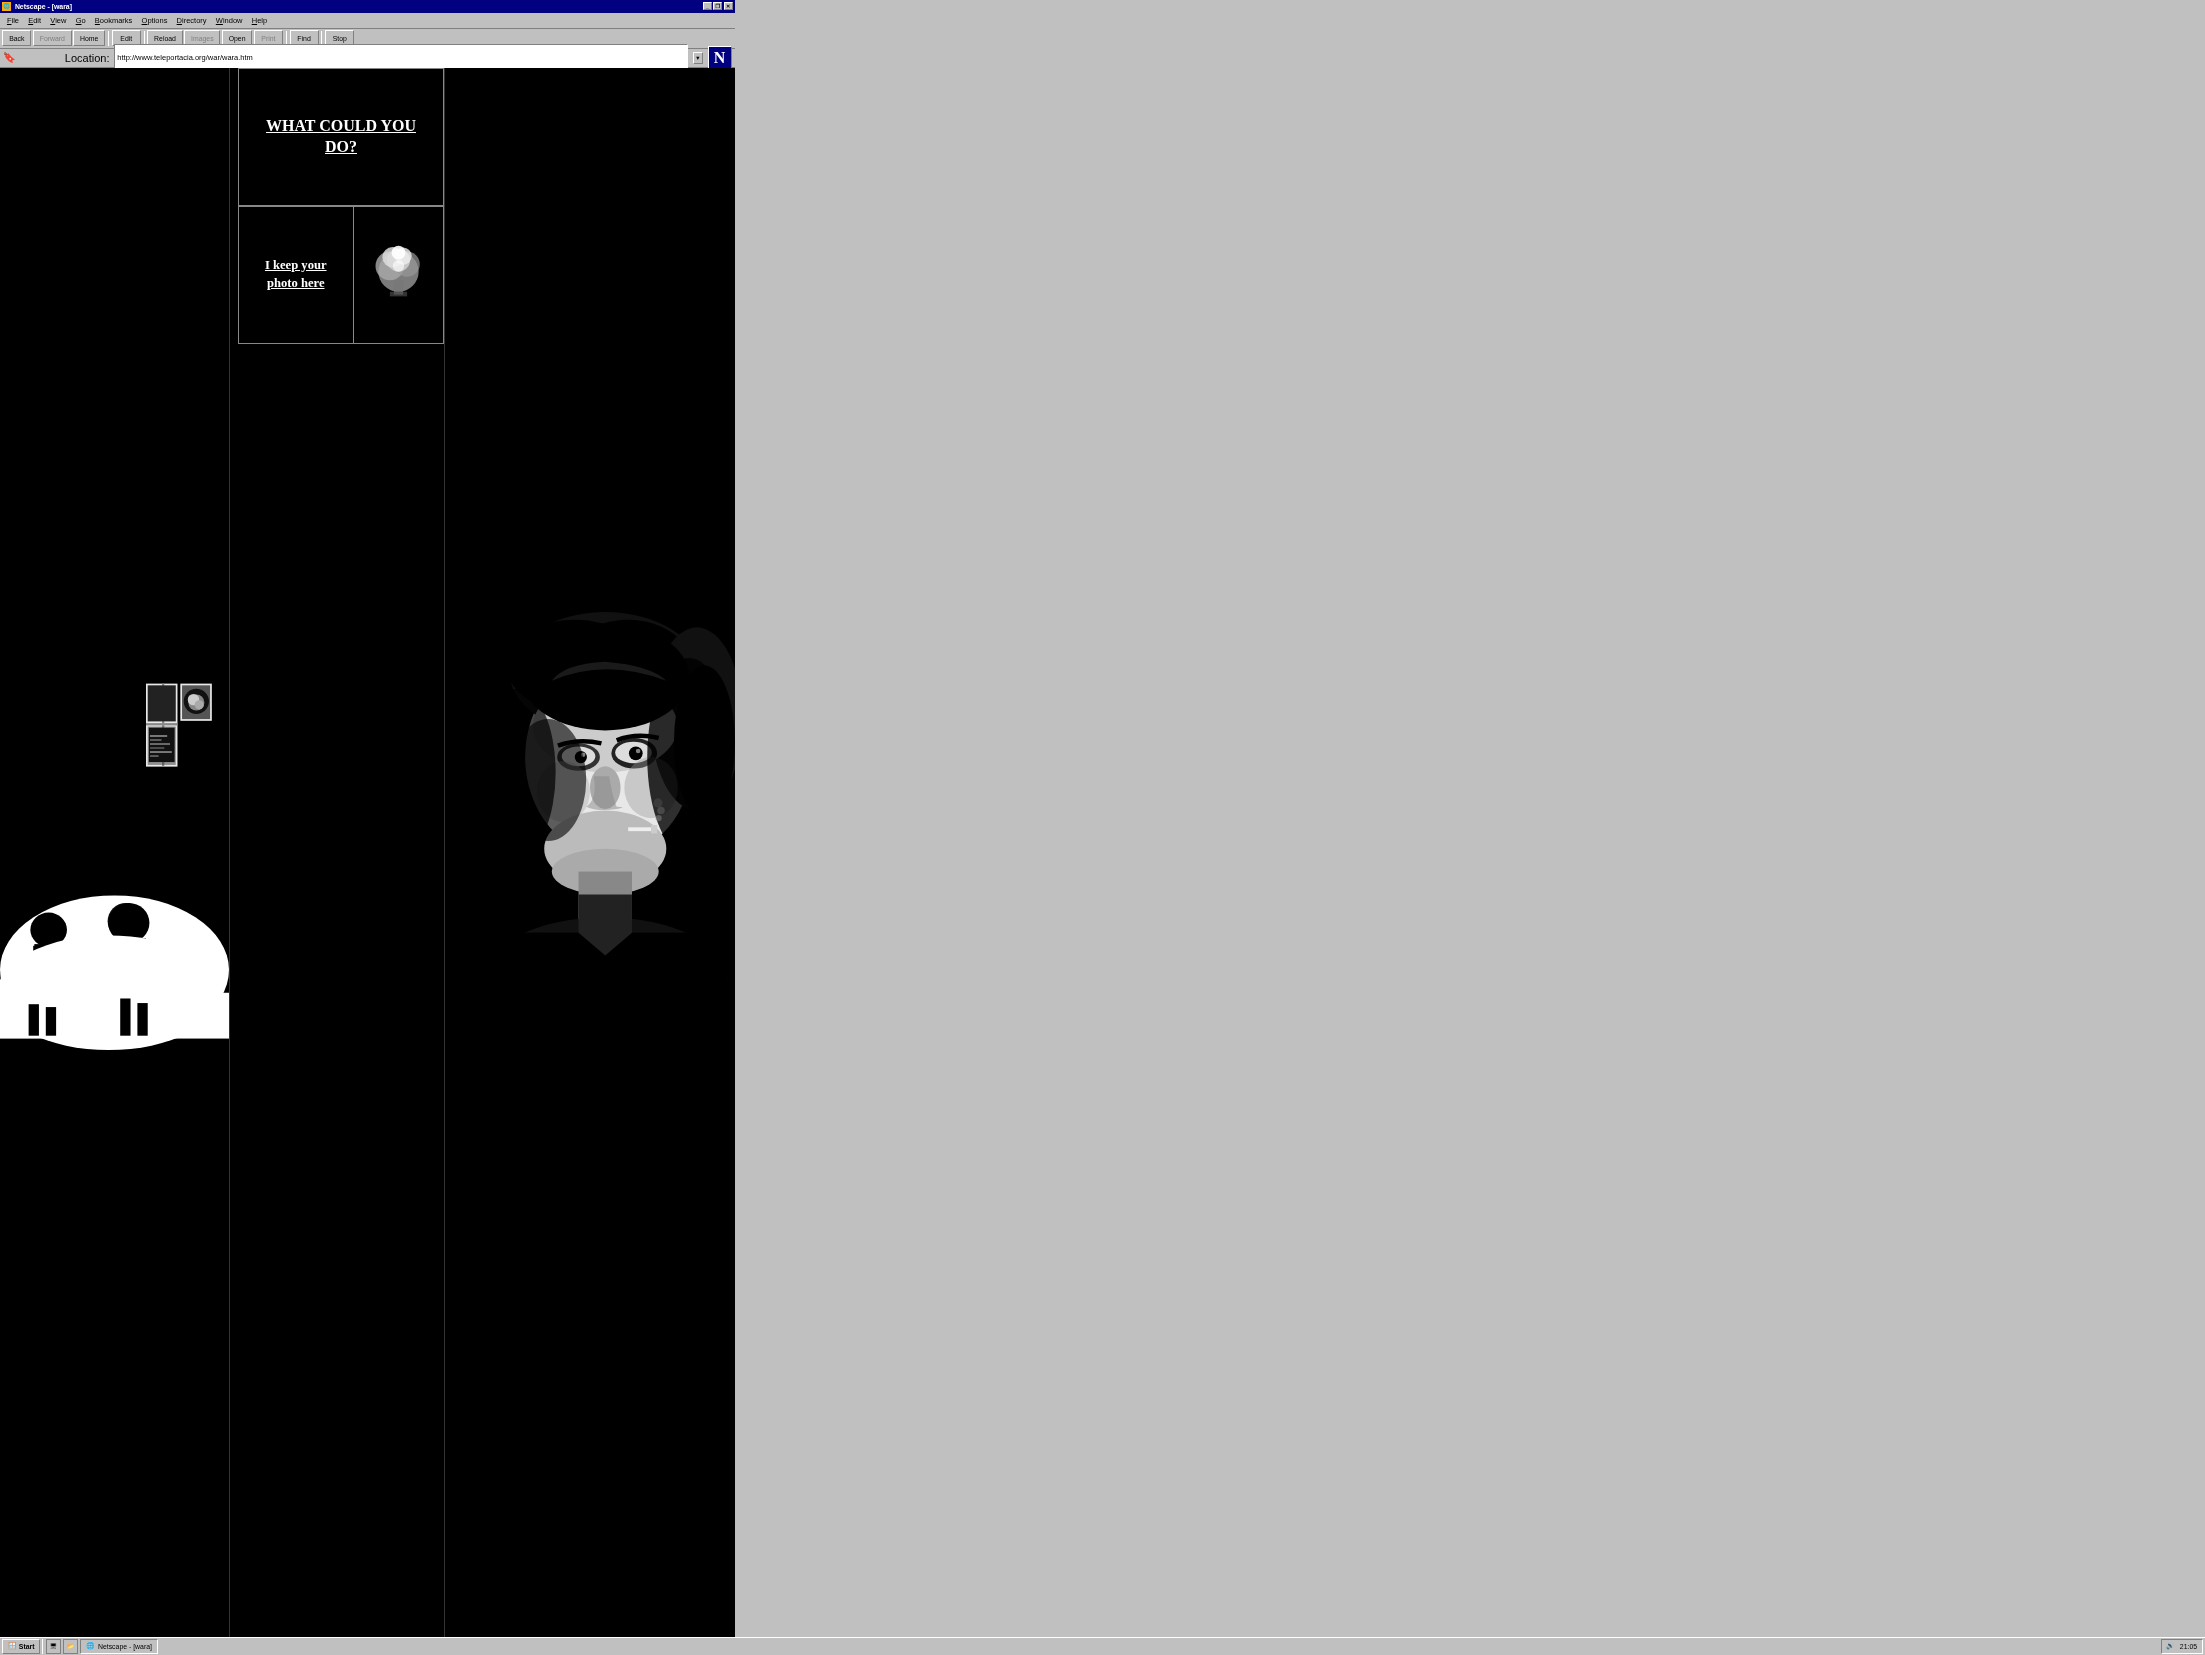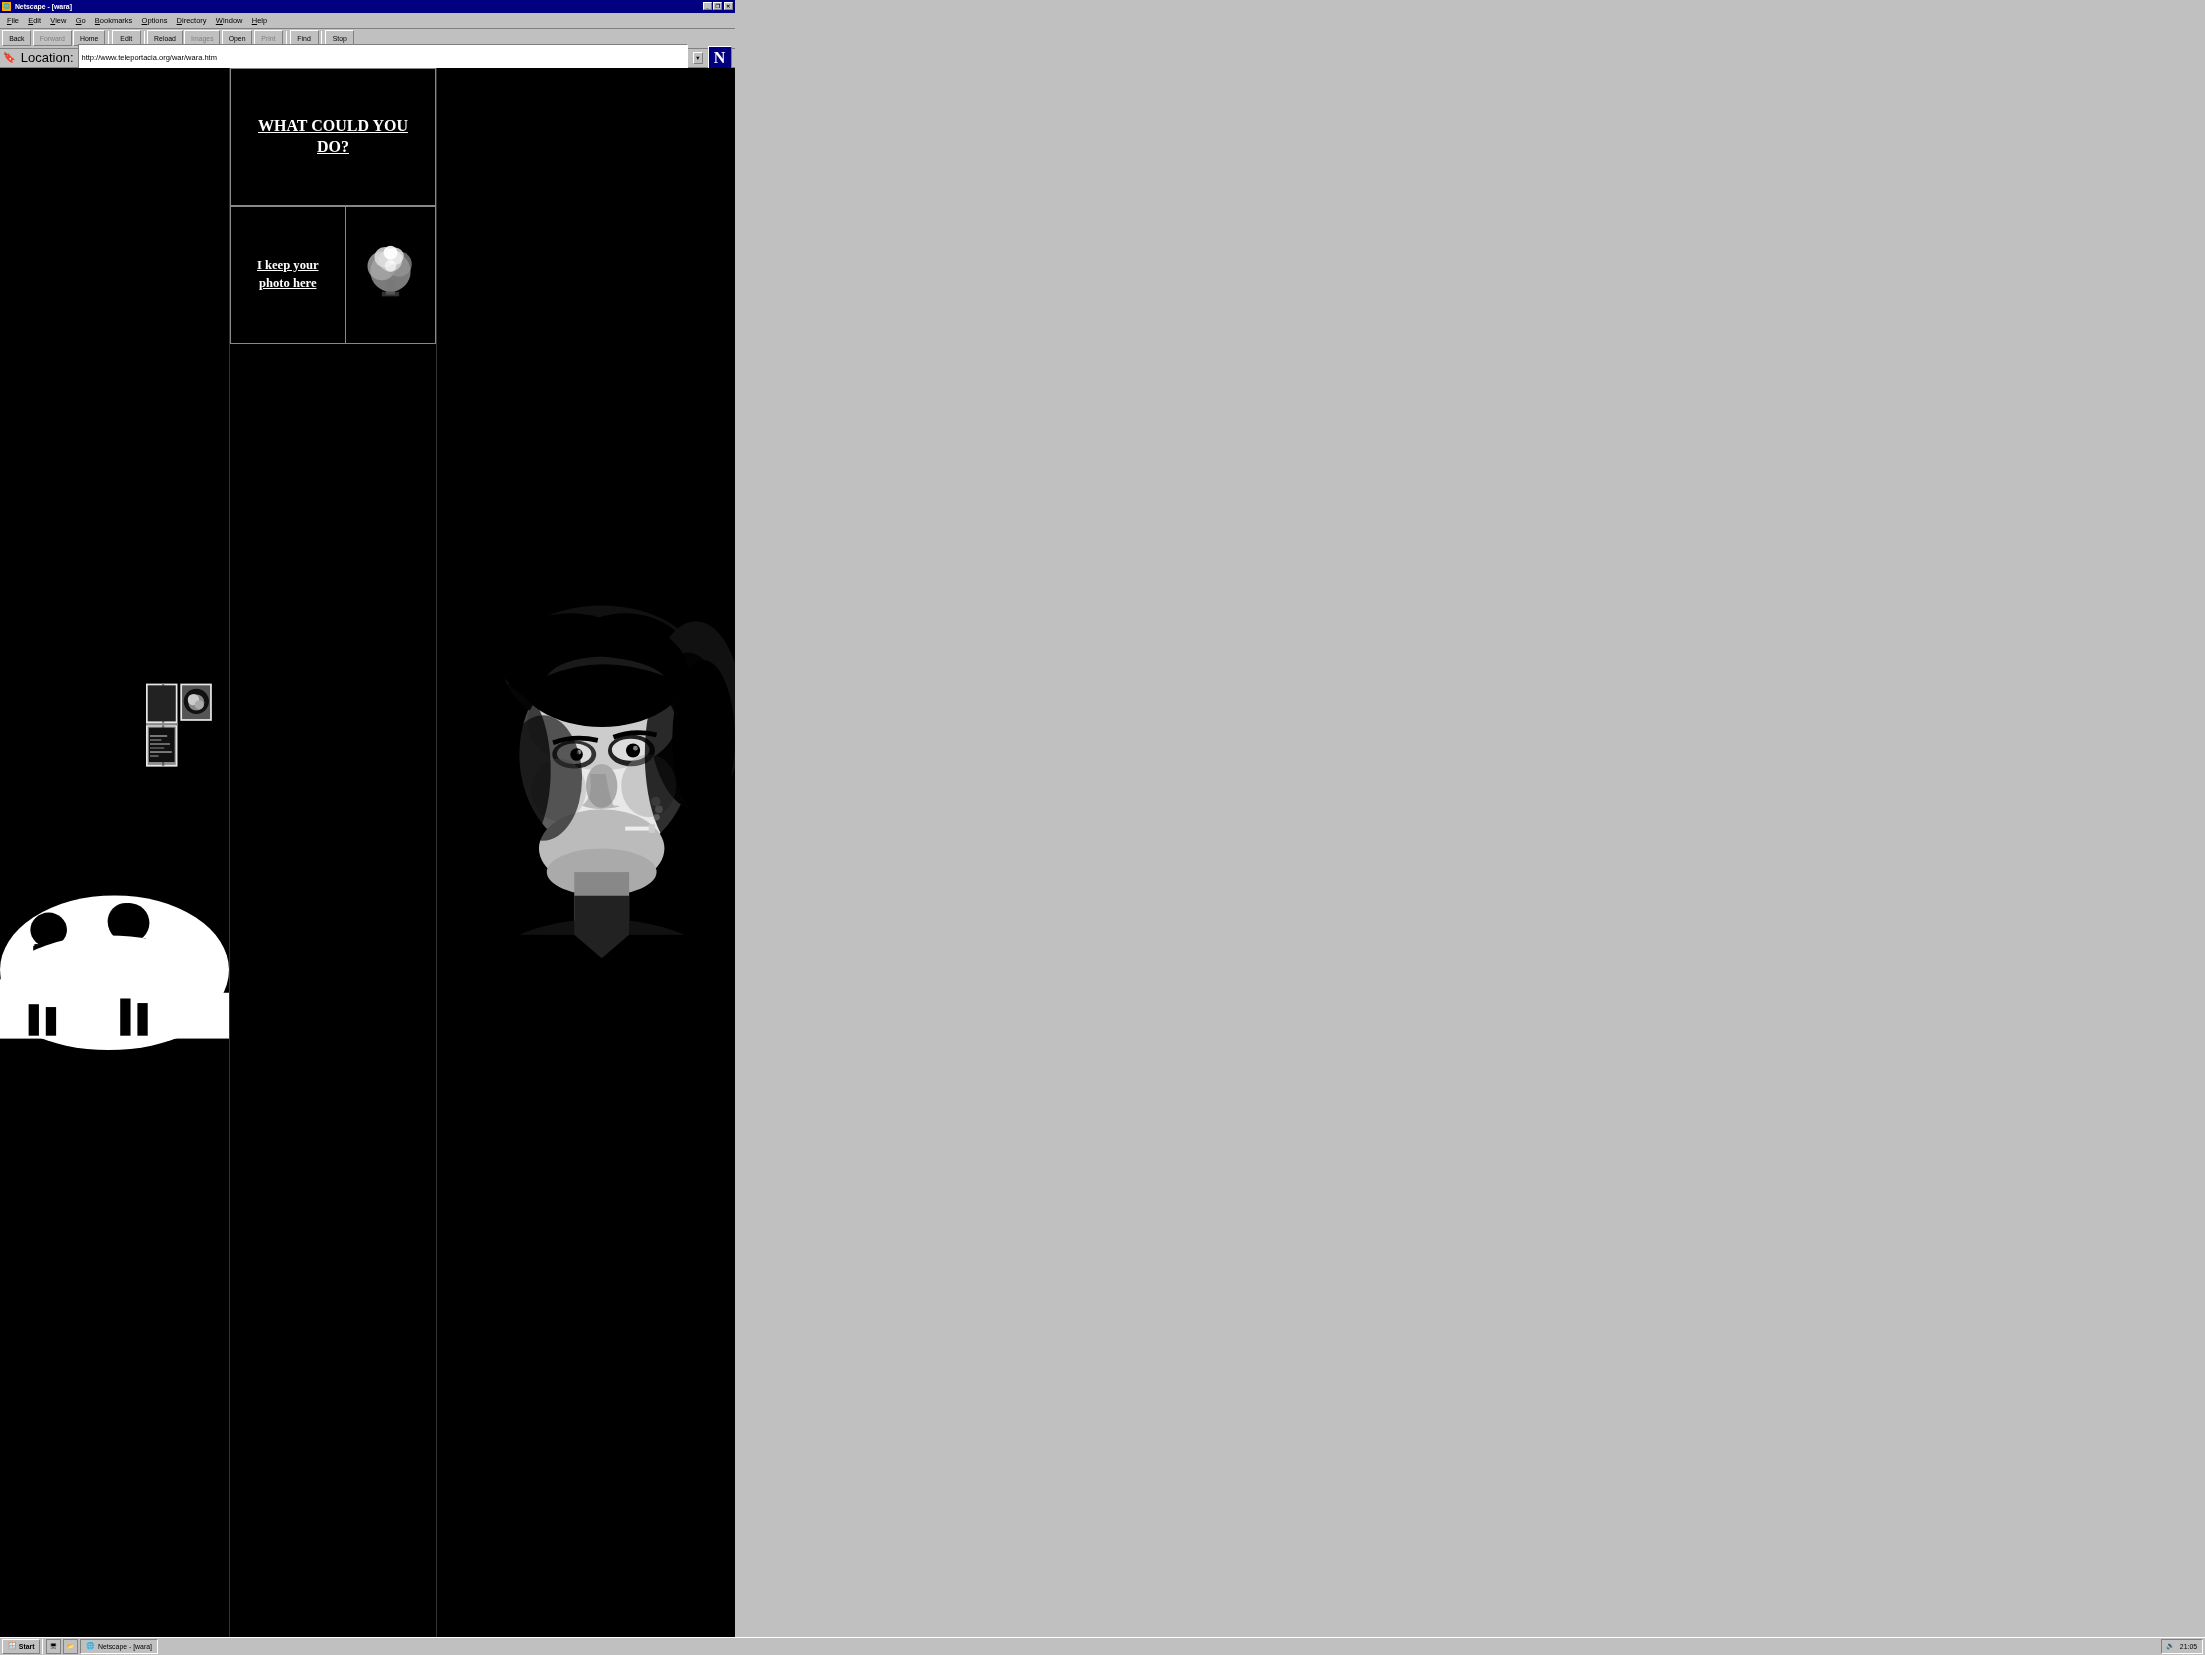--- a/index.html
+++ b/index.html
@@ -110,22 +110,23 @@
     .location-bar {
       background: #c0c0c0;
       display: flex;
       align-items: center;
       padding: 1.7px 3.4px;
       height: 18.4px;
       border-bottom: 1.1px solid #808080;
       gap: 4.6px;
     }
     .location-label {
-      font-size: 13px;
+      font-size: 11px;
       white-space: nowrap;
+      margin-left: 44px;
     }
     .location-input {
       flex: 1;
       height: 27px;
       border: 1.1px solid;
       border-color: #808080 #ffffff #ffffff #808080;
       font-size: 7.5px;
       padding: 0 2.3px;
       background: white;
     }
@@ -181,20 +182,21 @@
       overflow: hidden;
     }
 
     
     .middle-panel {
       flex: 0 0 207px;
       background: #000000;
       display: flex;
       flex-direction: column;
       border-right: 1.1px solid #333;
+      margin-left: 8px;
     }
 
     .middle-top {
       background: #000000;
       border: 1.1px solid #888;
       padding: 11.5px;
       text-align: center;
       flex: 0 0 138px;
       display: flex;
       align-items: center;

